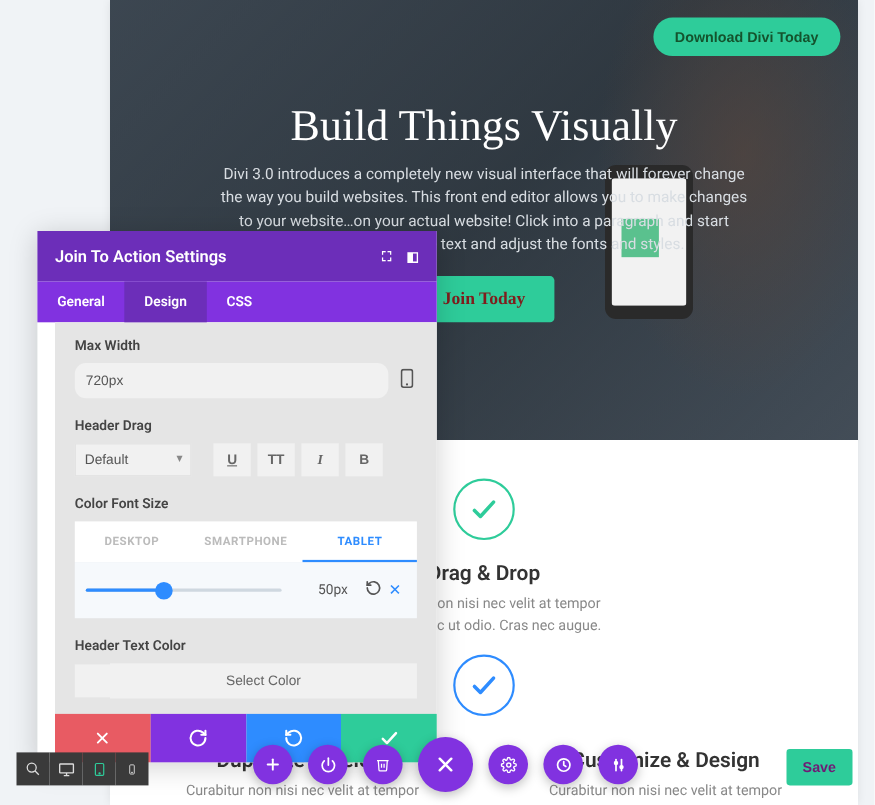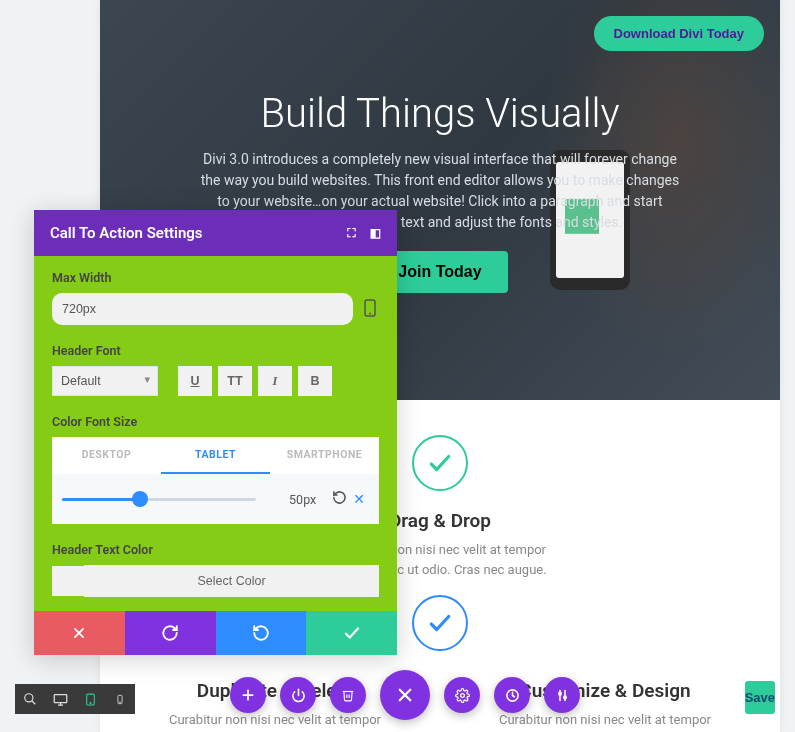--- a/index.html
+++ b/index.html
@@ -23,38 +23,39 @@
   .hero {
     position: relative;
     height: 400px;
     background: linear-gradient(rgba(40,50,60,0.6),rgba(40,50,60,0.6)),
                 linear-gradient(135deg,#5a6570 0%,#3a4248 50%,#6b7580 100%);
     background-size: cover;
     color: #fff;
     text-align: center;
     padding: 60px 60px 0;
   }
-  .hero-title { font-size: 40px; font-weight: 300; margin-top: 30px; margin-bottom: 12px; }
+  .hero-title { font-size: 40px; font-weight: 300; margin-top: 30px; margin-bottom: 12px; font-family: Liberation Serif, serif; }
   .hero-desc { font-size: 14px; line-height: 1.5; color: #d8dde2; max-width: 480px; margin: 0 auto 18px; }
   .cta-btn {
     display: inline-block;
     background: #2ecc9a;
-    color: #000000;
+    color: #7f1d1d;
     border: none;
     border-radius: 4px;
     padding: 12px 26px;
     font-size: 16px;
     font-weight: 600;
     cursor: pointer;
+    font-family: Liberation Serif, serif;
   }
   .download-pill {
     position: absolute;
     top: 16px; right: 16px;
     background: #2ecc9a;
-    color: #4c1d95;
+    color: #14532d;
     border-radius: 20px;
     padding: 10px 20px;
     font-size: 13px;
     font-weight: 600;
     border: none;
     cursor: pointer;
   }
   .features { padding: 35px 40px 0; display: flex; flex-direction: column; align-items: center; gap: 10px; }
   .feature { text-align: center; }
   .feature-icon {
@@ -87,21 +88,21 @@
     font-weight: 600;
     font-size: 15px;
   }
   .panel-header .header-icons { display: flex; gap: 14px; }
   .panel-header .header-icons span { cursor: pointer; font-size: 12px; }
   .panel-tabs { background: #8132e0; display: flex; }
   .panel-tab {
     color: #fff; padding: 11px 18px; font-size: 12.5px; font-weight: 600; cursor: pointer;
   }
   .panel-tab.active { background: #6c2eb9; }
-  .panel-body { background: #84cc16; padding: 0; }
+  .panel-body { background: #e5e5e5; padding: 0; margin-left: 16px; }
   .panel-section { padding: 14px 18px 4px; }
   .panel-label { color: #444; font-weight: 600; font-size: 12.5px; margin-bottom: 8px; display: block; }
   .row { display: flex; align-items: center; gap: 8px; }
   .text-input {
     flex: 1;
     background: #f1f1f1;
     border: none;
     padding: 9px 10px;
     font-size: 12.5px;
     color: #555;
@@ -172,21 +173,21 @@
   }
   .circle-btn {
     width: 36px; height: 36px; border-radius: 50%; background: #8132e0; color: #fff;
     border: none; cursor: pointer; display: flex; align-items: center; justify-content: center;
     font-size: 15px; box-shadow: 0 3px 10px rgba(0,0,0,0.25);
   }
   .circle-btn.big { width: 50px; height: 50px; font-size: 20px; }
 
   .save-btn {
     position: absolute; bottom: 18px; right: 20px;
-    background: #2ecc9a; color: #0c4a6e; border: none; padding: 9px 0;
+    background: #2ecc9a; color: #701a75; border: none; padding: 9px 15px;
     border-radius: 3px; font-size: 13px; font-weight: 600; cursor: pointer; z-index: 30;
   }
 
   
   .hero-person {
     position: absolute; right: 0; top: 0; width: 260px; height: 100%;
     background: radial-gradient(ellipse at 60% 35%, rgba(90,70,60,0.6), transparent 60%);
   }
   .hero-phone {
     position: absolute; right: 150px; bottom: 110px; width: 80px; height: 140px;
@@ -242,64 +243,69 @@
       <div class="feature">
         <div class="feature-title">Customize &amp; Design</div>
         <div class="feature-desc">Curabitur non nisi nec velit at tempor vulputate ac ut odio. Cras nec augue.</div>
       </div>
     </div>
   </div>
 </div>
 
 <div class="settings-panel">
   <div class="panel-header">
-    <span>Call To Action Settings</span>
+    <span>Join To Action Settings</span>
     <div class="header-icons">
       <span>⛶</span>
       <span>◧</span>
     </div>
+  </div>
+  <div class="panel-tabs">
+    <div class="panel-tab">General</div>
+    <div class="panel-tab active">Design</div>
+    <div class="panel-tab">CSS</div>
   </div>
   <div class="panel-body">
 
     <div class="panel-section">
       <span class="panel-label">Max Width</span>
       <div class="row">
         <input class="text-input" value="720px" style="">
         <span class="device-icon">
           <svg width="12" height="18" viewBox="0 0 12 18">
               <rect x="1" y="1" width="10" height="16" rx="2" fill="none" stroke="#555" stroke-width="1.5"></rect>
               <circle cx="6" cy="14.5" r="1" fill="#555"></circle>
             </svg>
         </span>
       </div>
     </div>
 
     <div class="panel-section">
-      <span class="panel-label">Header Font</span>
+      <span class="panel-label">Header Drag</span>
       <div class="row">
         <div class="select-wrap">
           <select class="select">
             <option>Default</option>
           </select>
         </div>
         <div class="font-btns">
           <button class="font-btn u">U</button>
           <button class="font-btn">TT</button>
           <button class="font-btn i">I</button>
           <button class="font-btn">B</button>
         </div>
       </div>
     </div>
 
     <div class="panel-section">
       <span class="panel-label">Color Font Size</span>
       <div class="subtabs">
         <div class="subtab">DESKTOP</div>
+        <div class="subtab">SMARTPHONE</div>
         <div class="subtab active">TABLET</div>
-        <div class="subtab">SMARTPHONE</div>
       </div>
       <div class="slider-row">
         <div class="slider-track">
           <div class="slider-fill"></div>
           <div class="slider-thumb"></div>
         </div>
         <span class="slider-value">50px</span>
         <span class="slider-reset">
           <svg width="15" height="15" viewBox="0 0 24 24" fill="none" stroke="#555" stroke-width="2.5" stroke-linecap="round">
               <path d="M3 12a9 9 0 1 0 3-6.7L3 8"></path>

